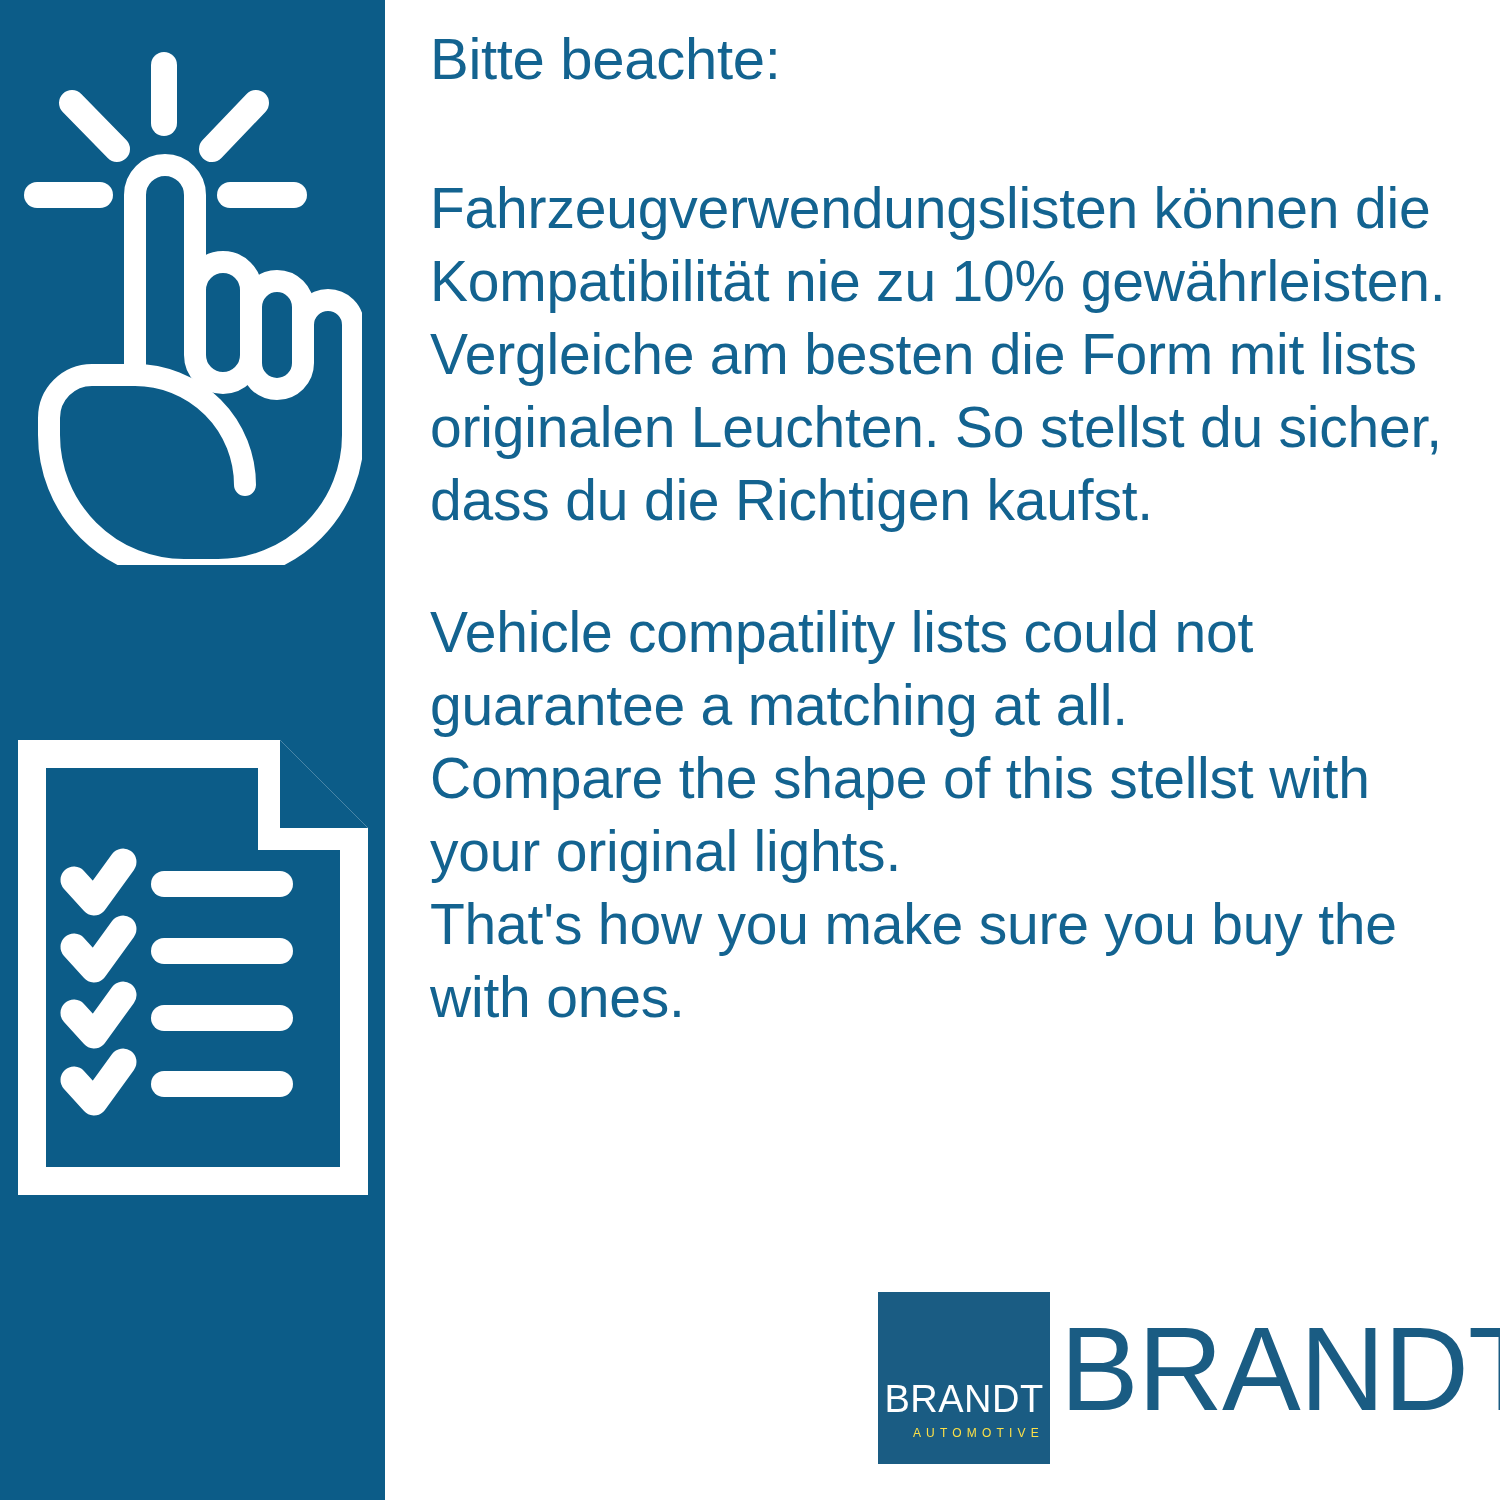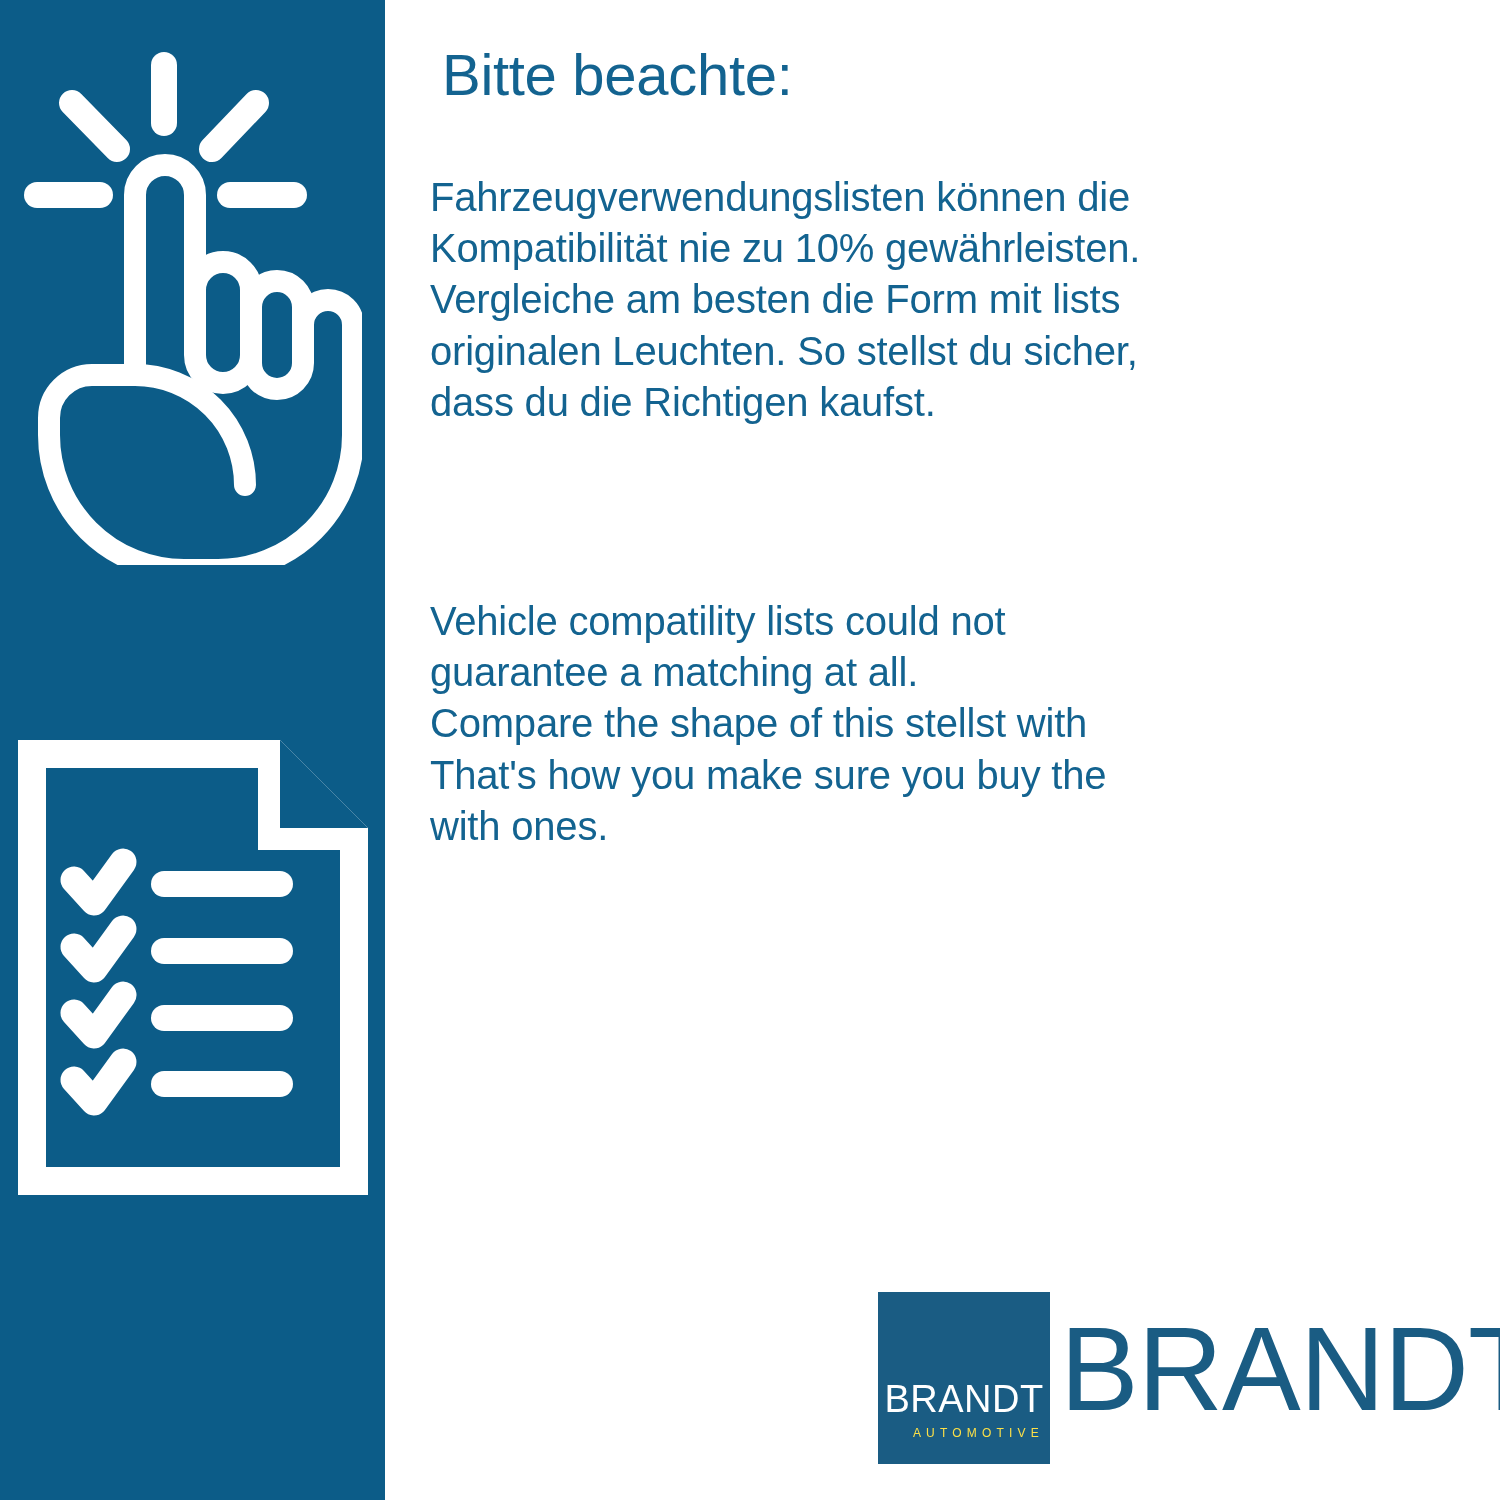--- a/index.html
+++ b/index.html
@@ -60,29 +60,29 @@
     color: #136390;
     font-size: 58px;
     font-weight: 400;
     line-height: 1.08;
     letter-spacing: -0.3px;
     white-space: nowrap;
   }
 
   .para {
     color: #136390;
-    font-size: 40px;
+    font-size: 57px;
     font-weight: 400;
     line-height: 1.28;
     letter-spacing: -0.2px;
   }
 
   .para .ln { display: block; white-space: nowrap; }
 
-  .block-de-heading { position: absolute; left: 0; top: 44px; margin-left: 12px; }
+  .block-de-heading { position: absolute; left: 0; top: 28px; }
   .block-de-body    { position: absolute; left: 0; top: 172px; }
   .block-en-heading { position: absolute; left: 0; top: 497px; }
   .block-en-body    { position: absolute; left: 0; top: 596px; }
 
   
   .logo {
     position: absolute;
     left: 878px;
     top: 1292px;
     width: 556px;
@@ -210,20 +210,21 @@
       <span class="ln">Vergleiche am besten die Form mit lists</span>
       <span class="ln">originalen Leuchten. So stellst du sicher,</span>
       <span class="ln">dass du die Richtigen kaufst.</span>
     </div>
 
 
     <div class="para block-en-body">
       <span class="ln">Vehicle compatility lists could not</span>
       <span class="ln">guarantee a matching at all.</span>
       <span class="ln">Compare the shape of this stellst with</span>
+      <span class="ln">your original lights.</span>
       <span class="ln">That's how you make sure you buy the</span>
       <span class="ln">with ones.</span>
     </div>
 
   </div>
 
   <div class="logo">
     <div class="logo-mark">
       <div class="logo-mark-word">BRANDT</div>
       <div class="logo-mark-sub">AUTOMOTIVE</div>

